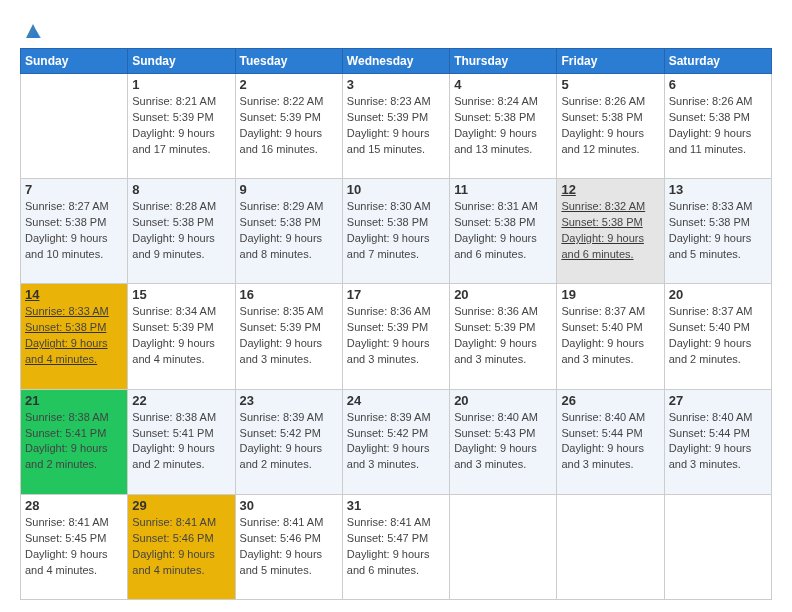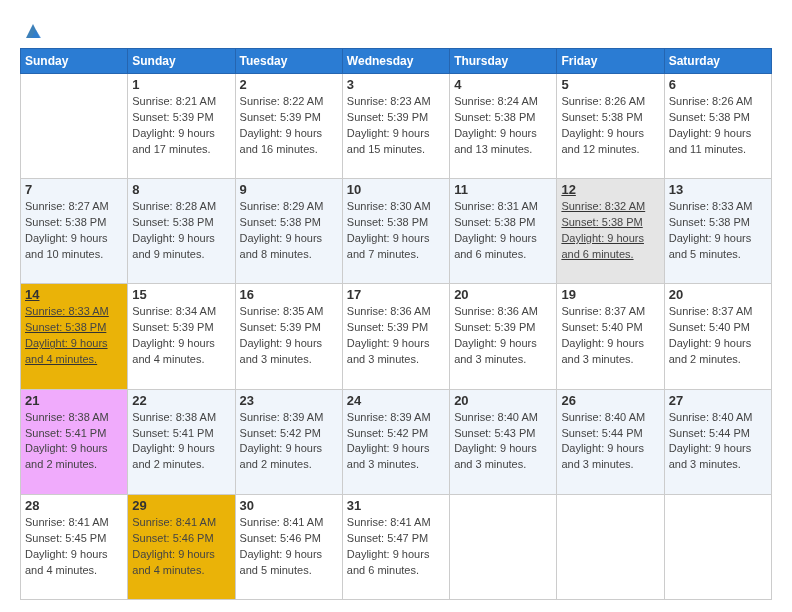--- a/index.html
+++ b/index.html
@@ -281,21 +281,21 @@
           </td>
           <td style="background-color: rgb(255, 255, 255);">
             <span class="day-num">20</span>
             <div class="day-info" style="white-space: pre-line;">Sunrise: 8:37 AM
 Sunset: 5:40 PM
 Daylight: 9 hours
 and 2 minutes.</div>
           </td>
         </tr>
         <tr>
-          <td style="background-color: #f0abfc;">
+          <td style="background-color: #22c55e;">
             <span class="day-num">21</span>
             <div class="day-info" style="white-space: pre-line;">Sunrise: 8:38 AM
 Sunset: 5:41 PM
 Daylight: 9 hours
 and 2 minutes.</div>
           </td>
           <td style="background-color: rgb(240, 245, 251);">
             <span class="day-num">22</span>
             <div class="day-info" style="white-space: pre-line;">Sunrise: 8:38 AM
 Sunset: 5:41 PM

